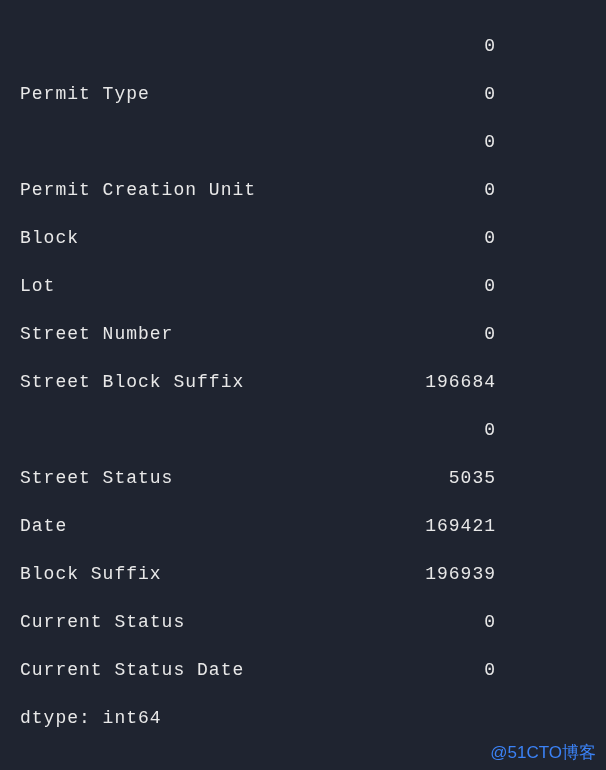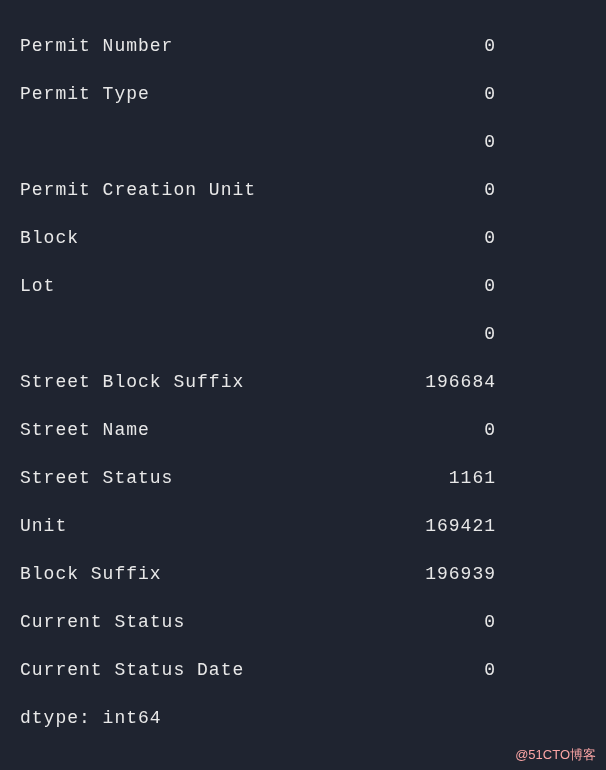--- a/index.html
+++ b/index.html
@@ -30,32 +30,31 @@
     padding-right: 90px;
   }
   .dtype {
     white-space: pre;
     line-height: 48px;
   }
   .watermark {
     position: absolute;
     bottom: 6px;
     right: 10px;
-    font-size: 13px;
-    color: #fca5a5;
+    font-size: 17px;
+    color: #3b82f6;
     font-family: Arial, sans-serif;
     letter-spacing: 0;
   }
 </style>
 </head>
 <body>
 
 <div>
   <div class="row">
-    <span class="label">Permit Number</span>
     <span class="value">0</span>
   </div>
   <div class="row">
     <span class="label">Permit Type</span>
     <span class="value">0</span>
   </div>
   <div class="row">
     <span class="value">0</span>
   </div>
   <div class="row">
@@ -64,36 +63,36 @@
   </div>
   <div class="row">
     <span class="label">Block</span>
     <span class="value">0</span>
   </div>
   <div class="row">
     <span class="label">Lot</span>
     <span class="value">0</span>
   </div>
   <div class="row">
+    <span class="label">Street Number</span>
     <span class="value">0</span>
   </div>
   <div class="row">
     <span class="label">Street Block Suffix</span>
     <span class="value">196684</span>
   </div>
   <div class="row">
-    <span class="label">Street Name</span>
     <span class="value">0</span>
   </div>
   <div class="row">
     <span class="label">Street Status</span>
-    <span class="value">1161</span>
+    <span class="value">5035</span>
   </div>
   <div class="row">
-    <span class="label">Unit</span>
+    <span class="label">Date</span>
     <span class="value">169421</span>
   </div>
   <div class="row">
     <span class="label">Block Suffix</span>
     <span class="value">196939</span>
   </div>
   <div class="row">
     <span class="label">Current Status</span>
     <span class="value">0</span>
   </div>

